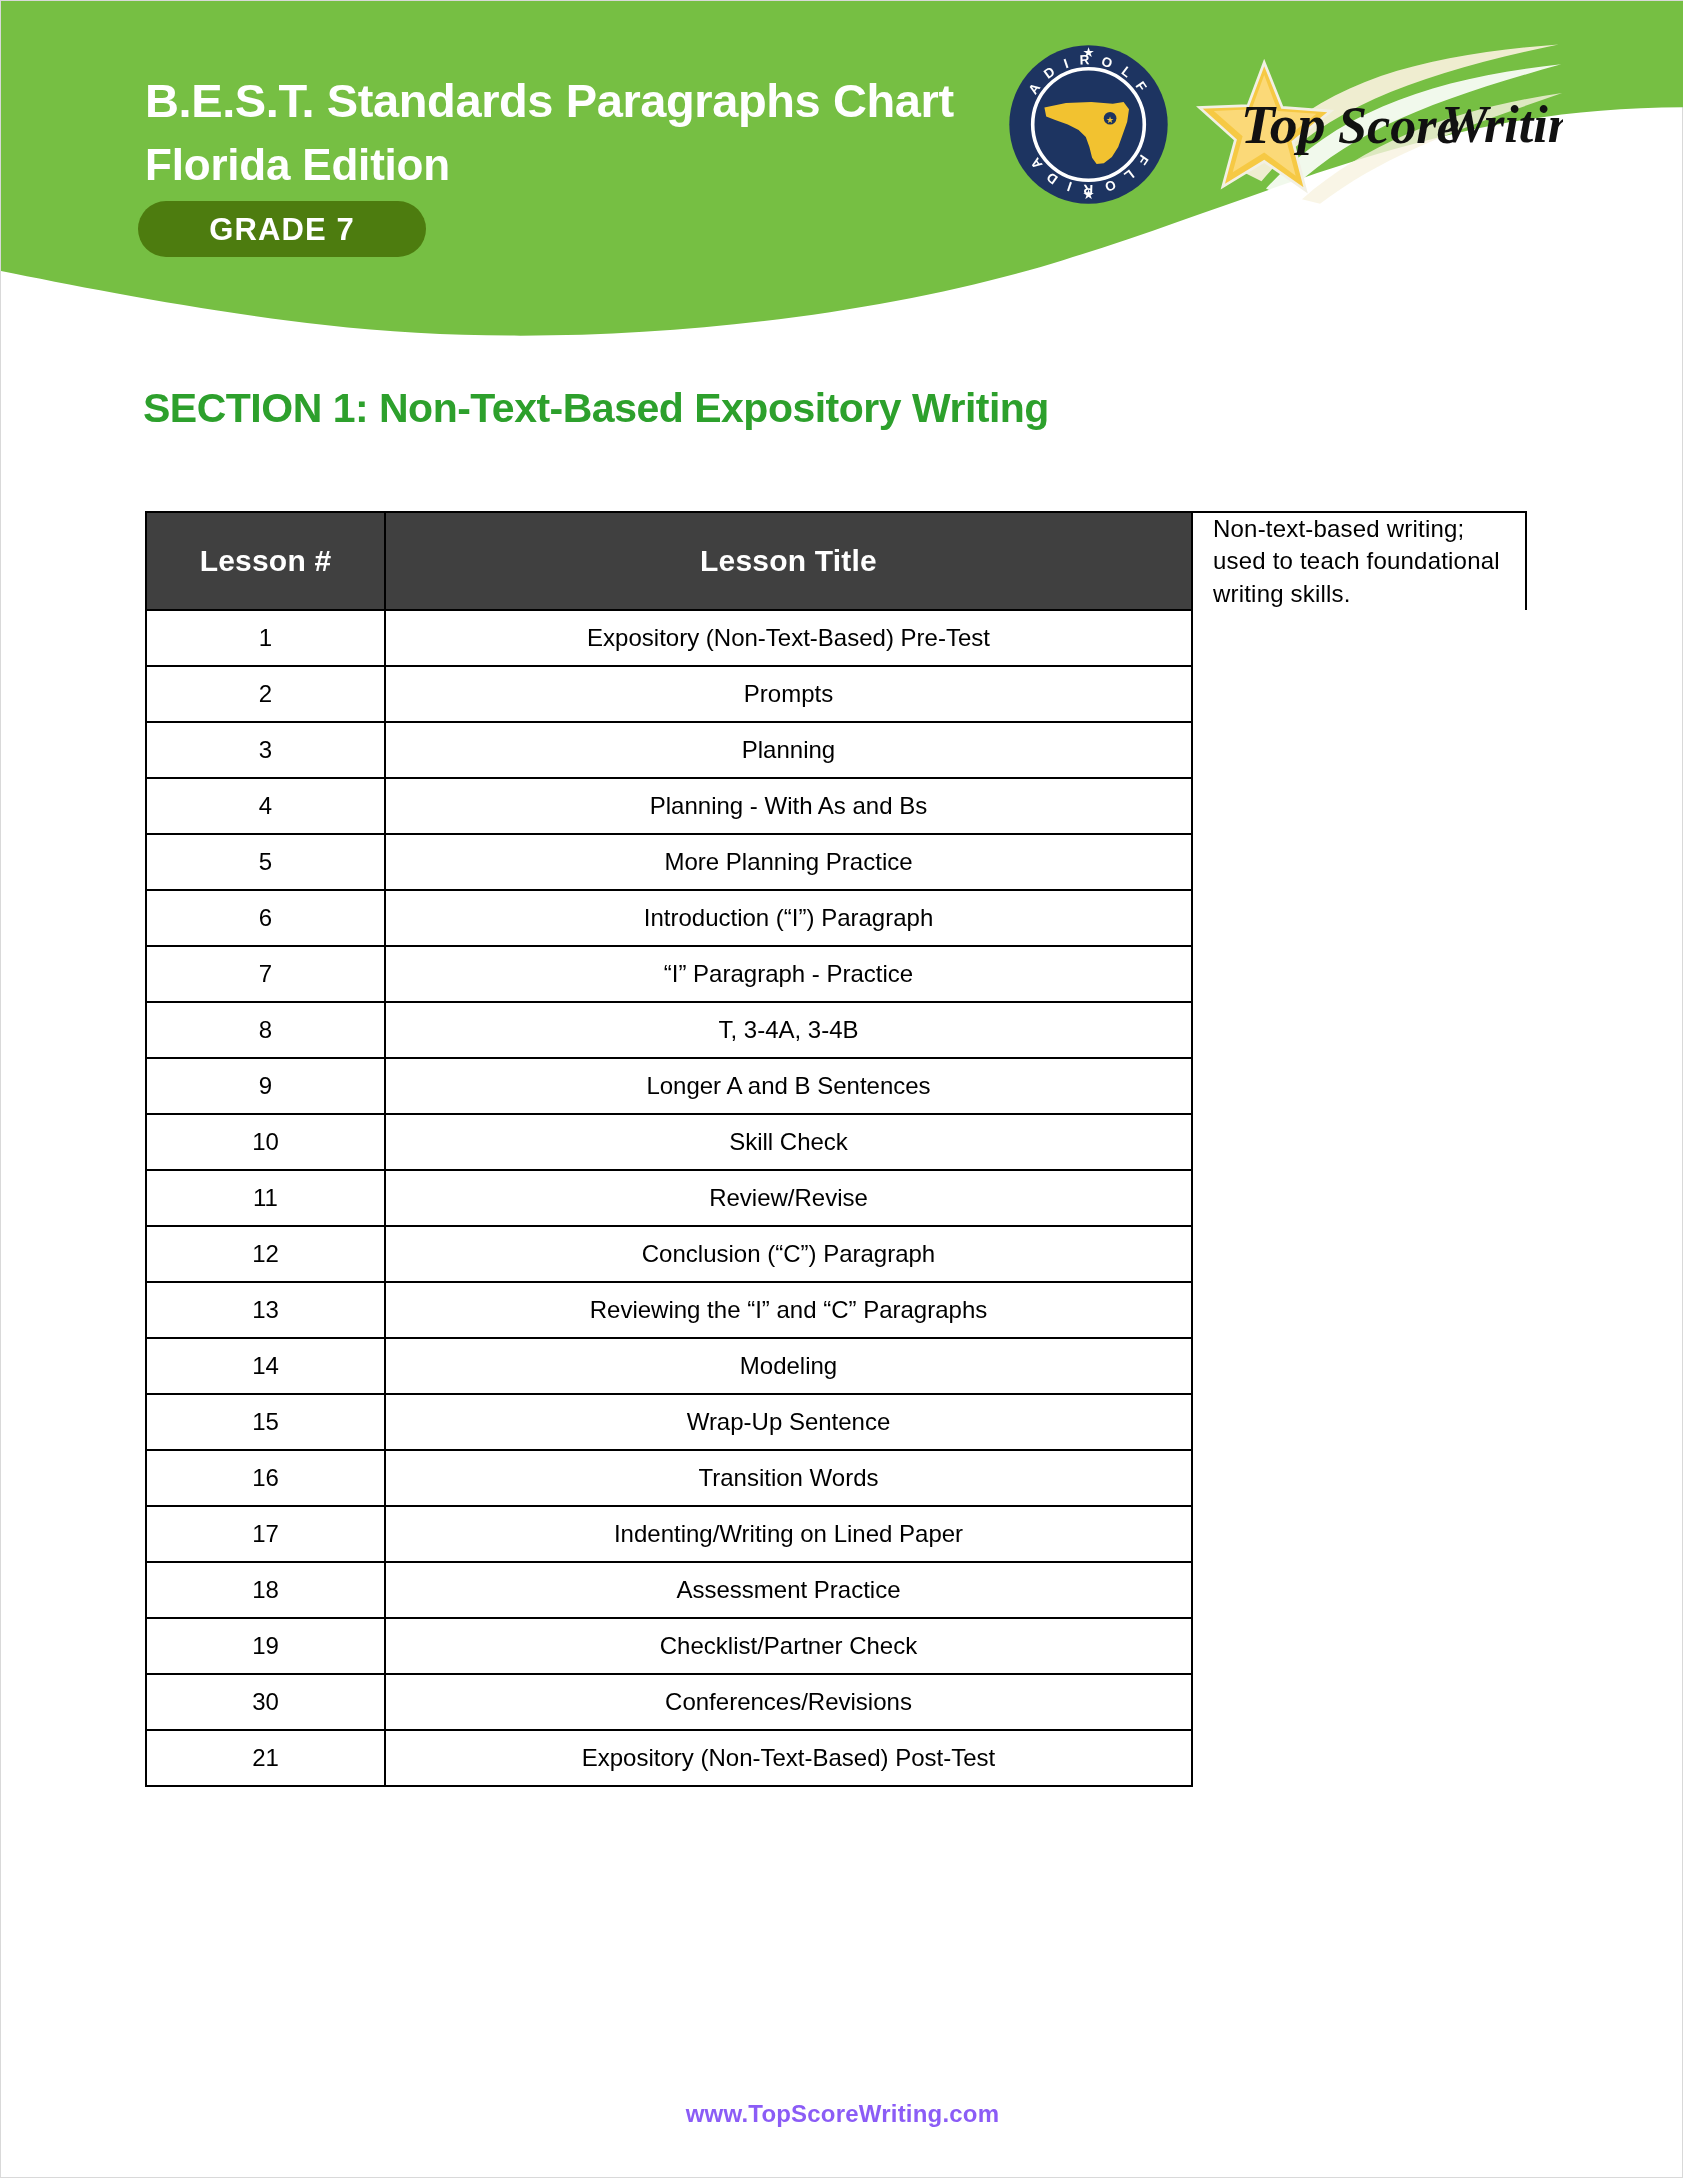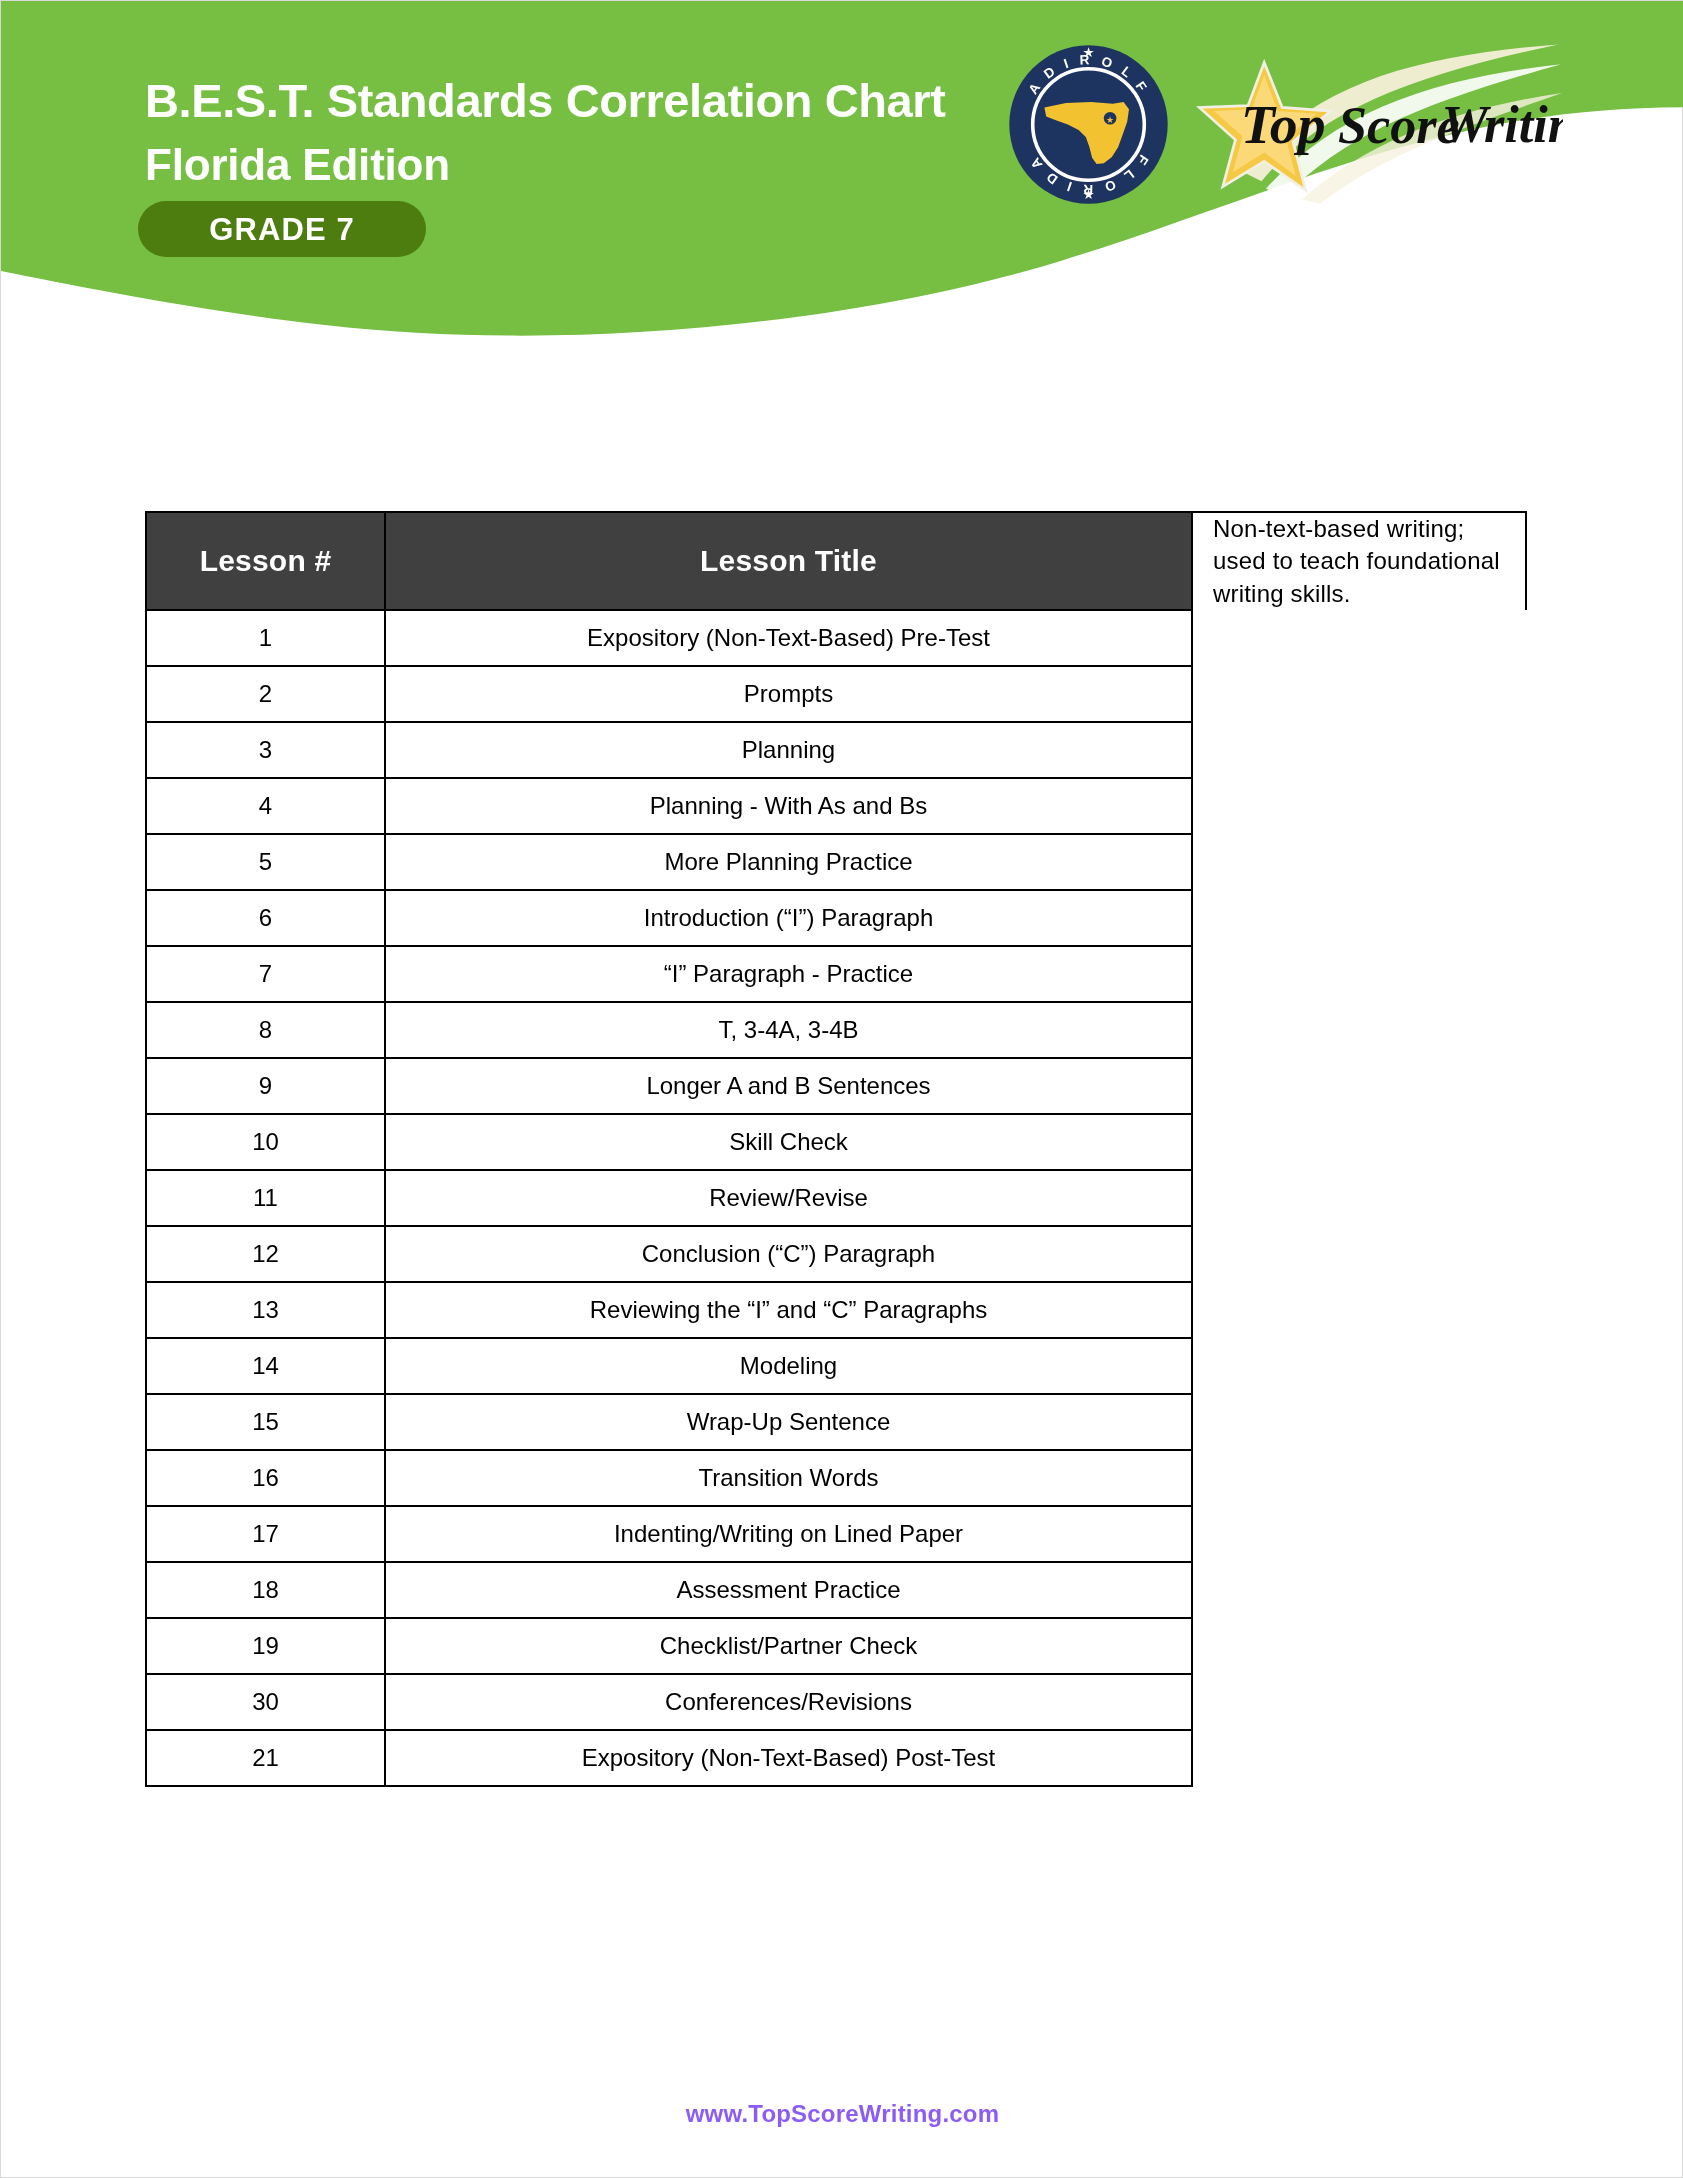--- a/index.html
+++ b/index.html
@@ -184,21 +184,21 @@
 
   <div class="header-wrap">
     <svg class="header-svg" width="1683" height="342" viewBox="0 0 1870 380">
       <path d="M0,0 L1870,0 L1870,118
                C1600,118 1430,210 1180,288
                C960,356 640,392 360,360
                C220,344 90,318 0,300 Z" fill="#76bf43"></path>
     </svg>
 
     <div class="header-content">
-      <div class="title-main">B.E.S.T. Standards Correlation Chart</div>
+      <div class="title-main">B.E.S.T. Standards Paragraphs Chart</div>
       <div class="title-sub">Florida Edition</div>
 
       <div class="grade-badge">
         <span>GRADE 7</span>
       </div>
 
       <svg class="seal" viewBox="0 0 190 190">
         <defs>
           <path id="sealArcTop" d="M 95,95 m -67,0 a 67,67 0 1,1 134,0" fill="none"></path>
           <path id="sealArcBot" d="M 95,95 m 67,0 a 67,67 0 1,1 -134,0" fill="none"></path>
@@ -231,20 +231,21 @@
         <path d="M78,28 L98,78 L152,82 L110,116 L124,170 L78,138 L32,166 L46,114 L6,78 L60,76 Z" fill="#f6c944" stroke="#f2f0e4" stroke-width="3"></path>
         <path d="M78,42 L93,82 L136,85 L102,112 L113,154 L78,128 L43,150 L54,110 L22,82 L64,80 Z" fill="#fbd978"></path>
 
         <text x="52" y="118" font-family="'Liberation Serif', serif" font-size="62" font-style="italic" font-weight="bold" fill="#111111">Top</text>
         <text x="160" y="118" font-family="'Liberation Serif', serif" font-size="58" font-style="italic" font-weight="bold" fill="#111111">Score</text>
         <text x="275" y="116" font-family="'Liberation Serif', serif" font-size="58" font-style="italic" font-weight="bold" fill="#111111">Writing</text>
       </svg>
     </div>
   </div>
 
+  <div class="section-heading">SECTION 1: Non-Text-Based Expository Writing</div>
 
   <table class="corr-table">
     <colgroup>
       <col class="col-num">
       <col class="col-title">
       <col class="col-note">
     </colgroup>
     <thead>
       <tr>
         <th>Lesson #</th>

